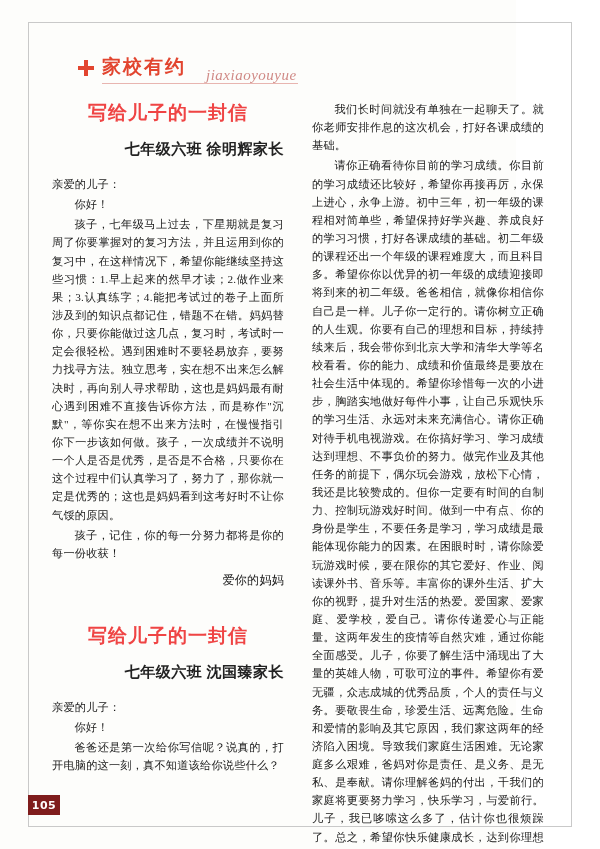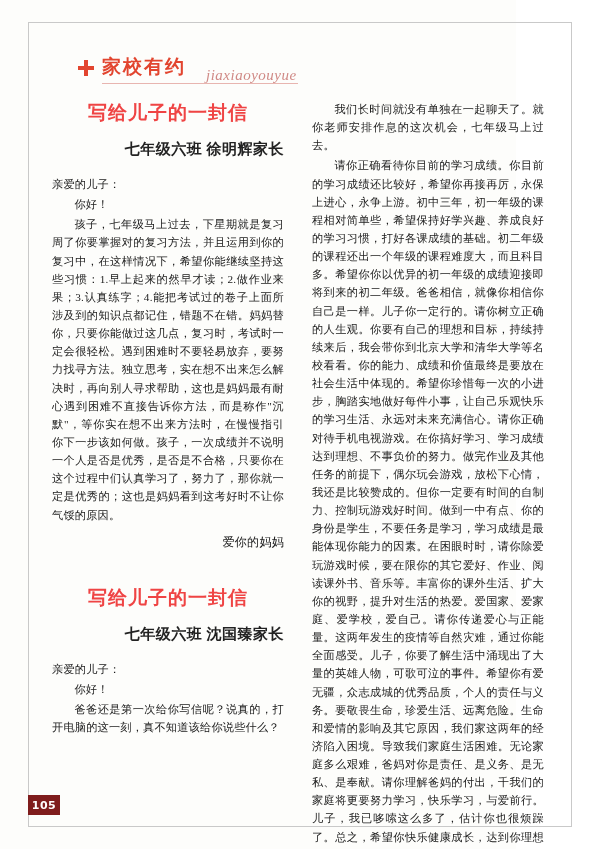--- a/index.html
+++ b/index.html
@@ -177,34 +177,35 @@
   </div>
 
   <div class="col col-left">
 
     <div>
       <h1 class="article-title">写给儿子的一封信</h1>
       <div class="article-byline">七年级六班 徐明辉家长</div>
       <p class="para para-noindent salutation">亲爱的儿子：</p>
       <p class="para">你好！</p>
       <p class="para">孩子，七年级马上过去，下星期就是复习周了你要掌握对的复习方法，并且运用到你的复习中，在这样情况下，希望你能继续坚持这些习惯：1.早上起来的然早才读；2.做作业来果；3.认真练字；4.能把考试过的卷子上面所涉及到的知识点都记住，错题不在错。妈妈替你，只要你能做过这几点，复习时，考试时一定会很轻松。遇到困难时不要轻易放弃，要努力找寻方法。独立思考，实在想不出来怎么解决时，再向别人寻求帮助，这也是妈妈最有耐心遇到困难不直接告诉你方法，而是称作"沉默"，等你实在想不出来方法时，在慢慢指引你下一步该如何做。孩子，一次成绩并不说明一个人是否是优秀，是否是不合格，只要你在这个过程中们认真学习了，努力了，那你就一定是优秀的；这也是妈妈看到这考好时不让你气馁的原因。</p>
+      <p class="para">孩子，记住，你的每一分努力都将是你的每一份收获！</p>
       <p class="signoff">爱你的妈妈</p>
     </div>
 
     <div class="article-gap"></div>
 
     <div>
       <h1 class="article-title">写给儿子的一封信</h1>
       <div class="article-byline">七年级六班 沈国臻家长</div>
       <p class="para para-noindent salutation">亲爱的儿子：</p>
       <p class="para">你好！</p>
       <p class="para">爸爸还是第一次给你写信呢？说真的，打开电脑的这一刻，真不知道该给你说些什么？</p>
     </div>
   </div>
 
   <div class="col col-right">
-    <p class="para">我们长时间就没有单独在一起聊天了。就你老师安排作息的这次机会，七年级马上过去。</p>
+    <p class="para">我们长时间就没有单独在一起聊天了。就你老师安排作息的这次机会，打好各课成绩的基础。</p>
     <p class="para">请你正确看待你目前的学习成绩。你目前的学习成绩还比较好，希望你再接再厉，永保上进心，永争上游。初中三年，初一年级的课程相对简单些，希望保持好学兴趣、养成良好的学习习惯，打好各课成绩的基础。初二年级的课程还出一个年级的课程难度大，而且科目多。希望你你以优异的初一年级的成绩迎接即将到来的初二年级。爸爸相信，就像你相信你自己是一样。儿子你一定行的。请你树立正确的人生观。你要有自己的理想和目标，持续持续来后，我会带你到北京大学和清华大学等名校看看。你的能力、成绩和价值最终是要放在社会生活中体现的。希望你珍惜每一次的小进步，胸踏实地做好每件小事，让自己乐观快乐的学习生活、永远对未来充满信心。请你正确对待手机电视游戏。在你搞好学习、学习成绩达到理想、不事负价的努力。做完作业及其他任务的前提下，偶尔玩会游戏，放松下心情，我还是比较赞成的。但你一定要有时间的自制力、控制玩游戏好时间。做到一中有点、你的身份是学生，不要任务是学习，学习成绩是最能体现你能力的因素。在困眼时时，请你除爱玩游戏时候，要在限你的其它爱好、作业、阅读课外书、音乐等。丰富你的课外生活、扩大你的视野，提升对生活的热爱。爱国家、爱家庭、爱学校，爱自己。请你传递爱心与正能量。这两年发生的疫情等自然灾难，通过你能全面感受。儿子，你要了解生活中涌现出了大量的英雄人物，可歌可泣的事件。希望你有爱无疆，众志成城的优秀品质，个人的责任与义务。要敬畏生命，珍爱生活、远离危险。生命和爱情的影响及其它原因，我们家这两年的经济陷入困境。导致我们家庭生活困难。无论家庭多么艰难，爸妈对你是责任、是义务、是无私、是奉献。请你理解爸妈的付出，千我们的家庭将更要努力学习，快乐学习，与爱前行。儿子，我已哆嗦这么多了，估计你也很烦躁了。总之，希望你快乐健康成长，达到你理想的彼岸。爸爸相信：现在的你，以四十九的为骄傲！将来的你，四十九的中以你为骄傲！</p>
 
   </div>
 
   <div class="folio">105</div>
 </div>
 
 </body></html>

